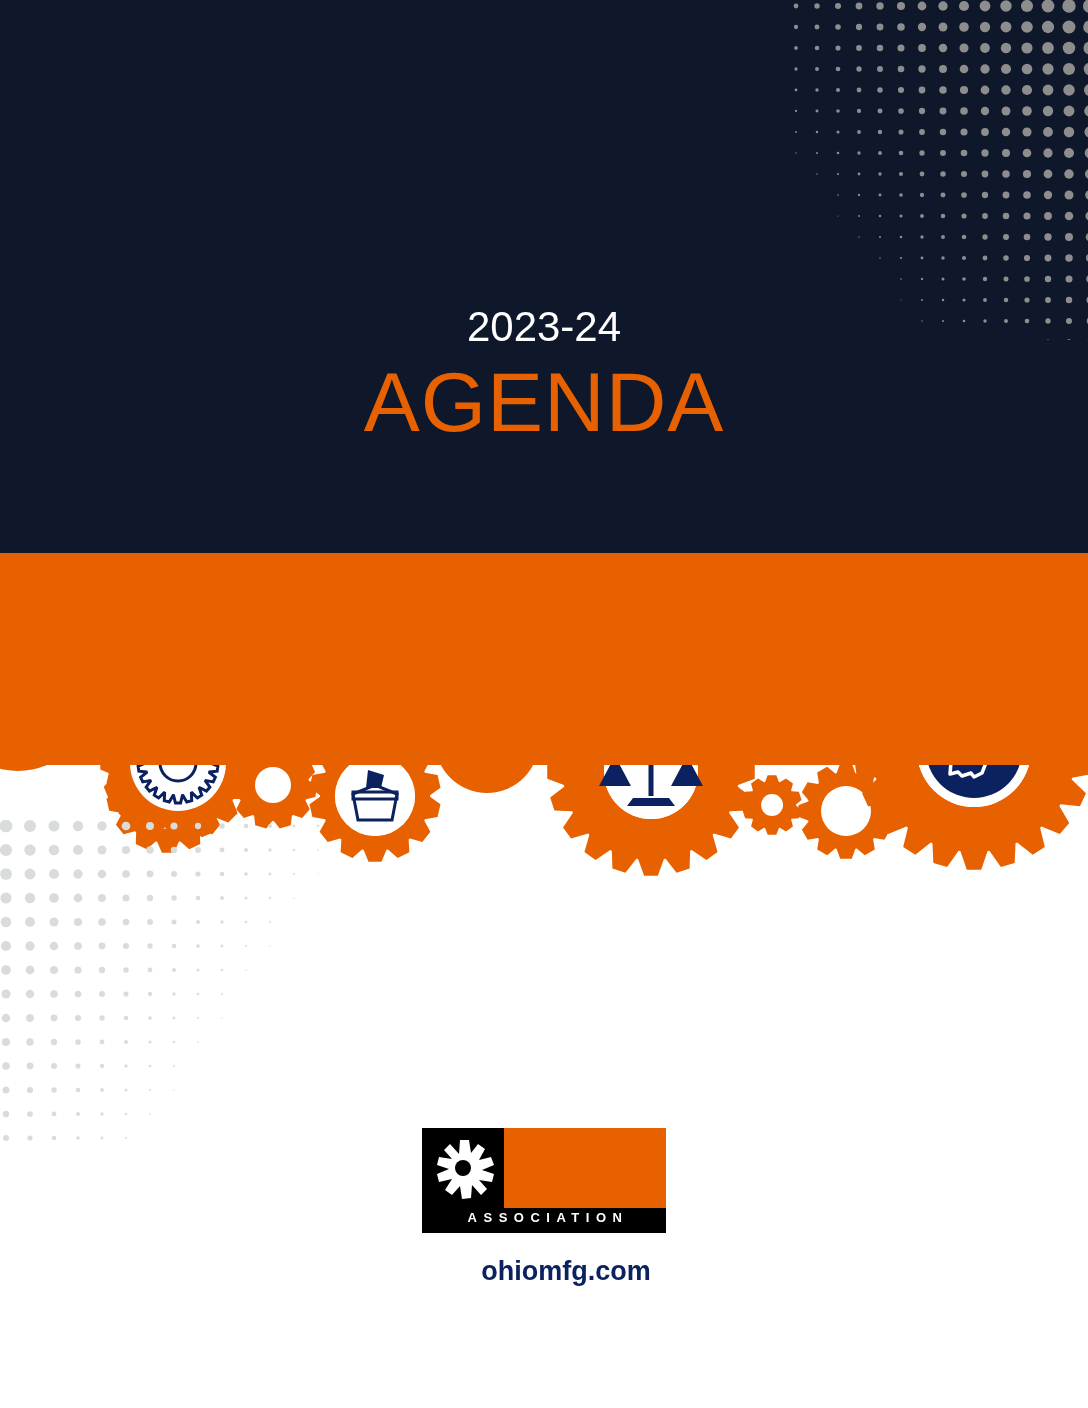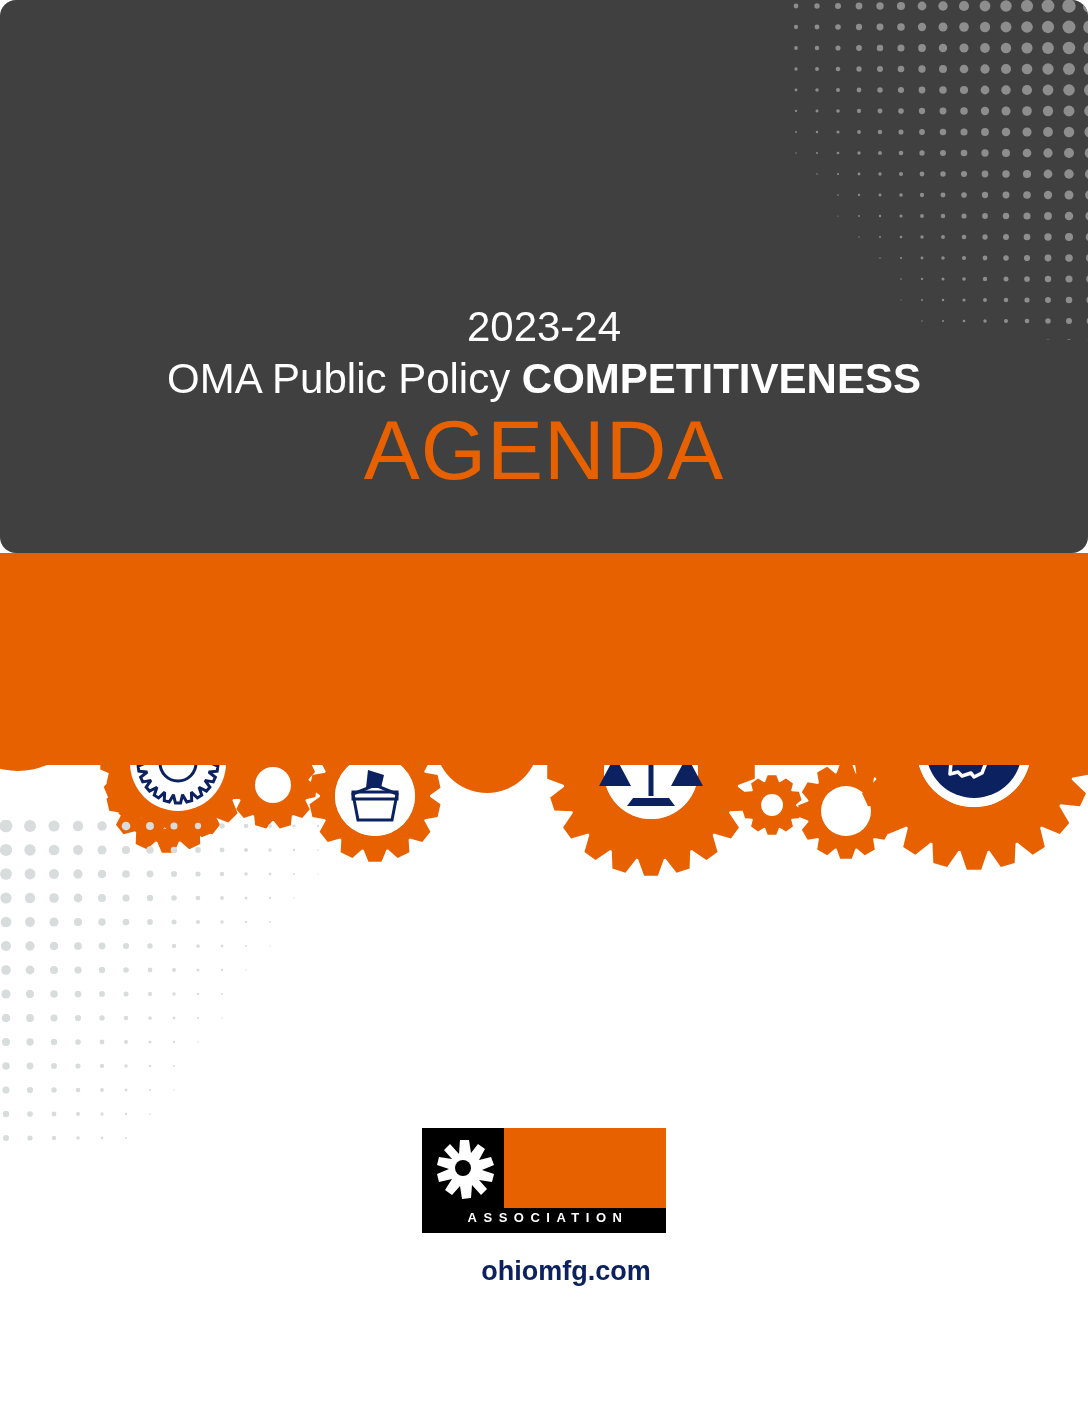--- a/index.html
+++ b/index.html
@@ -8,21 +8,21 @@
     font-family:"Liberation Sans", sans-serif;
     background:#ffffff;
     position:relative;
     overflow:hidden;
   }
   .page { position:relative; width:1088px; height:1408px; background:#fff; overflow:hidden; }
 
   
   .header {
     position:absolute; top:0; left:0; width:1088px; height:553px;
-    background:#404040; overflow:hidden;border-radius:16px;
+    background:#0f172a; overflow:hidden;
   }
   .halftone-dark { position:absolute; top:0; right:0; width:300px; height:340px; }
   .title-block {
     position:absolute; left:0; right:0; top:306px; text-align:center;
     line-height:1.0;
   }
   .t-year {
     color:#ffffff; font-size:42px; font-weight:400; letter-spacing:0px;
     display:block; margin-bottom:10px;
   }
@@ -301,21 +301,20 @@
           <circle cx="302" cy="258" r="4.09"></circle>
           <circle cx="302" cy="279" r="3.84"></circle>
           <circle cx="302" cy="300" r="3.59"></circle>
           <circle cx="302" cy="321" r="3.34"></circle>
           <circle cx="302" cy="342" r="3.10"></circle>
         </g>
     </svg>
 
     <div class="title-block">
       <span class="t-year">2023-24</span>
-      <span class="t-line2"><span>OMA Public Policy </span><span class="bold">COMPETITIVENESS</span></span>
       <span class="t-agenda">AGENDA</span>
     </div>
   </div>
 
   <div class="band">
     <div class="band-bg"></div>
 
     <svg width="1088" height="330" viewBox="0 0 1088 330">
       <defs>
         

